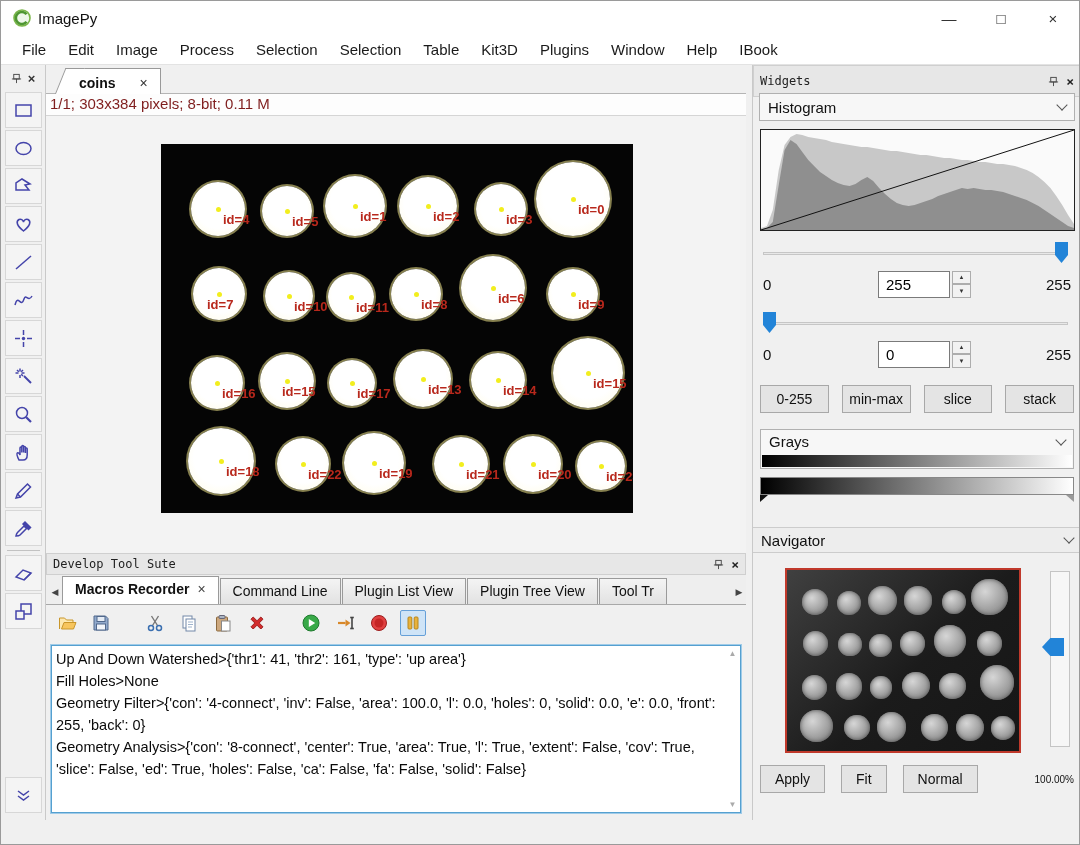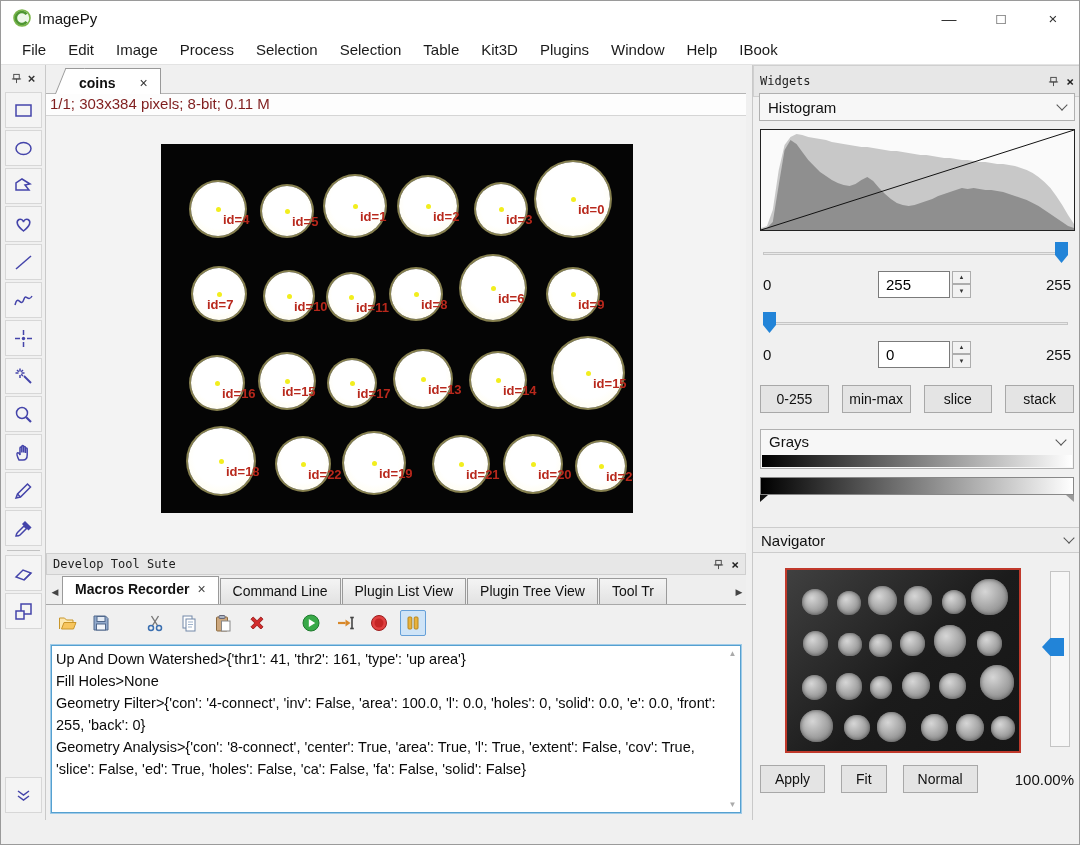--- a/index.html
+++ b/index.html
@@ -90,21 +90,21 @@
   .lutgrad { position:absolute; left:1px; right:1px; bottom:1px; height:12px; background:linear-gradient(to right,#000,#fff); }
   .grad-editor { position:absolute; left:7px; right:7px; top:412px; height:18px; background:linear-gradient(to right,#000,#fff); border:1px solid #888; }
   .gmark-l { position:absolute; left:7px; top:430px; width:0; height:0; border-left:8px solid #111; border-bottom:7px solid transparent; }
   .gmark-r { position:absolute; right:7px; top:430px; width:0; height:0; border-right:8px solid #999; border-bottom:7px solid transparent; }
   .nav-header { position:absolute; left:0; right:0; top:462px; height:26px; background:#ededed; border-top:1px solid #ccc; border-bottom:1px solid #ccc; display:flex; align-items:center; padding:0 8px; font-size:15px; }
   .nav-thumb { position:absolute; left:32px; top:503px; width:236px; height:185px; border:2px solid #c0392b; background:linear-gradient(135deg,#404040,#1b1b1b 55%,#161616); overflow:hidden; }
   .navcoin { position:absolute; border-radius:50%; background:radial-gradient(circle at 38% 35%, #d6d6d6, #9a9a9a 62%, #707070); box-shadow:inset 0 0 4px #555; }
   .vslider { position:absolute; left:297px; top:506px; width:20px; height:176px; background:#f6f6f6; border:1px solid #c4c4c4; }
   .vthumb { position:absolute; left:-9px; top:66px; width:22px; height:18px; background:#2284d8; clip-path:polygon(100% 0,100% 100%,38% 100%,0 50%,38% 0); }
   .nav-btnrow { position:absolute; left:7px; right:7px; top:700px; display:flex; align-items:center; gap:16px; }
-  .pct { margin-left:auto; font-size:15px; }
+  .pct { margin-left:auto; font-size:10px; }
 
   svg.ic { display:block; }
 </style>
 </head>
 <body>
 
 <div class="app">
   <div class="artifact">
       <div class="red"></div>
       <div class="nub"></div>

